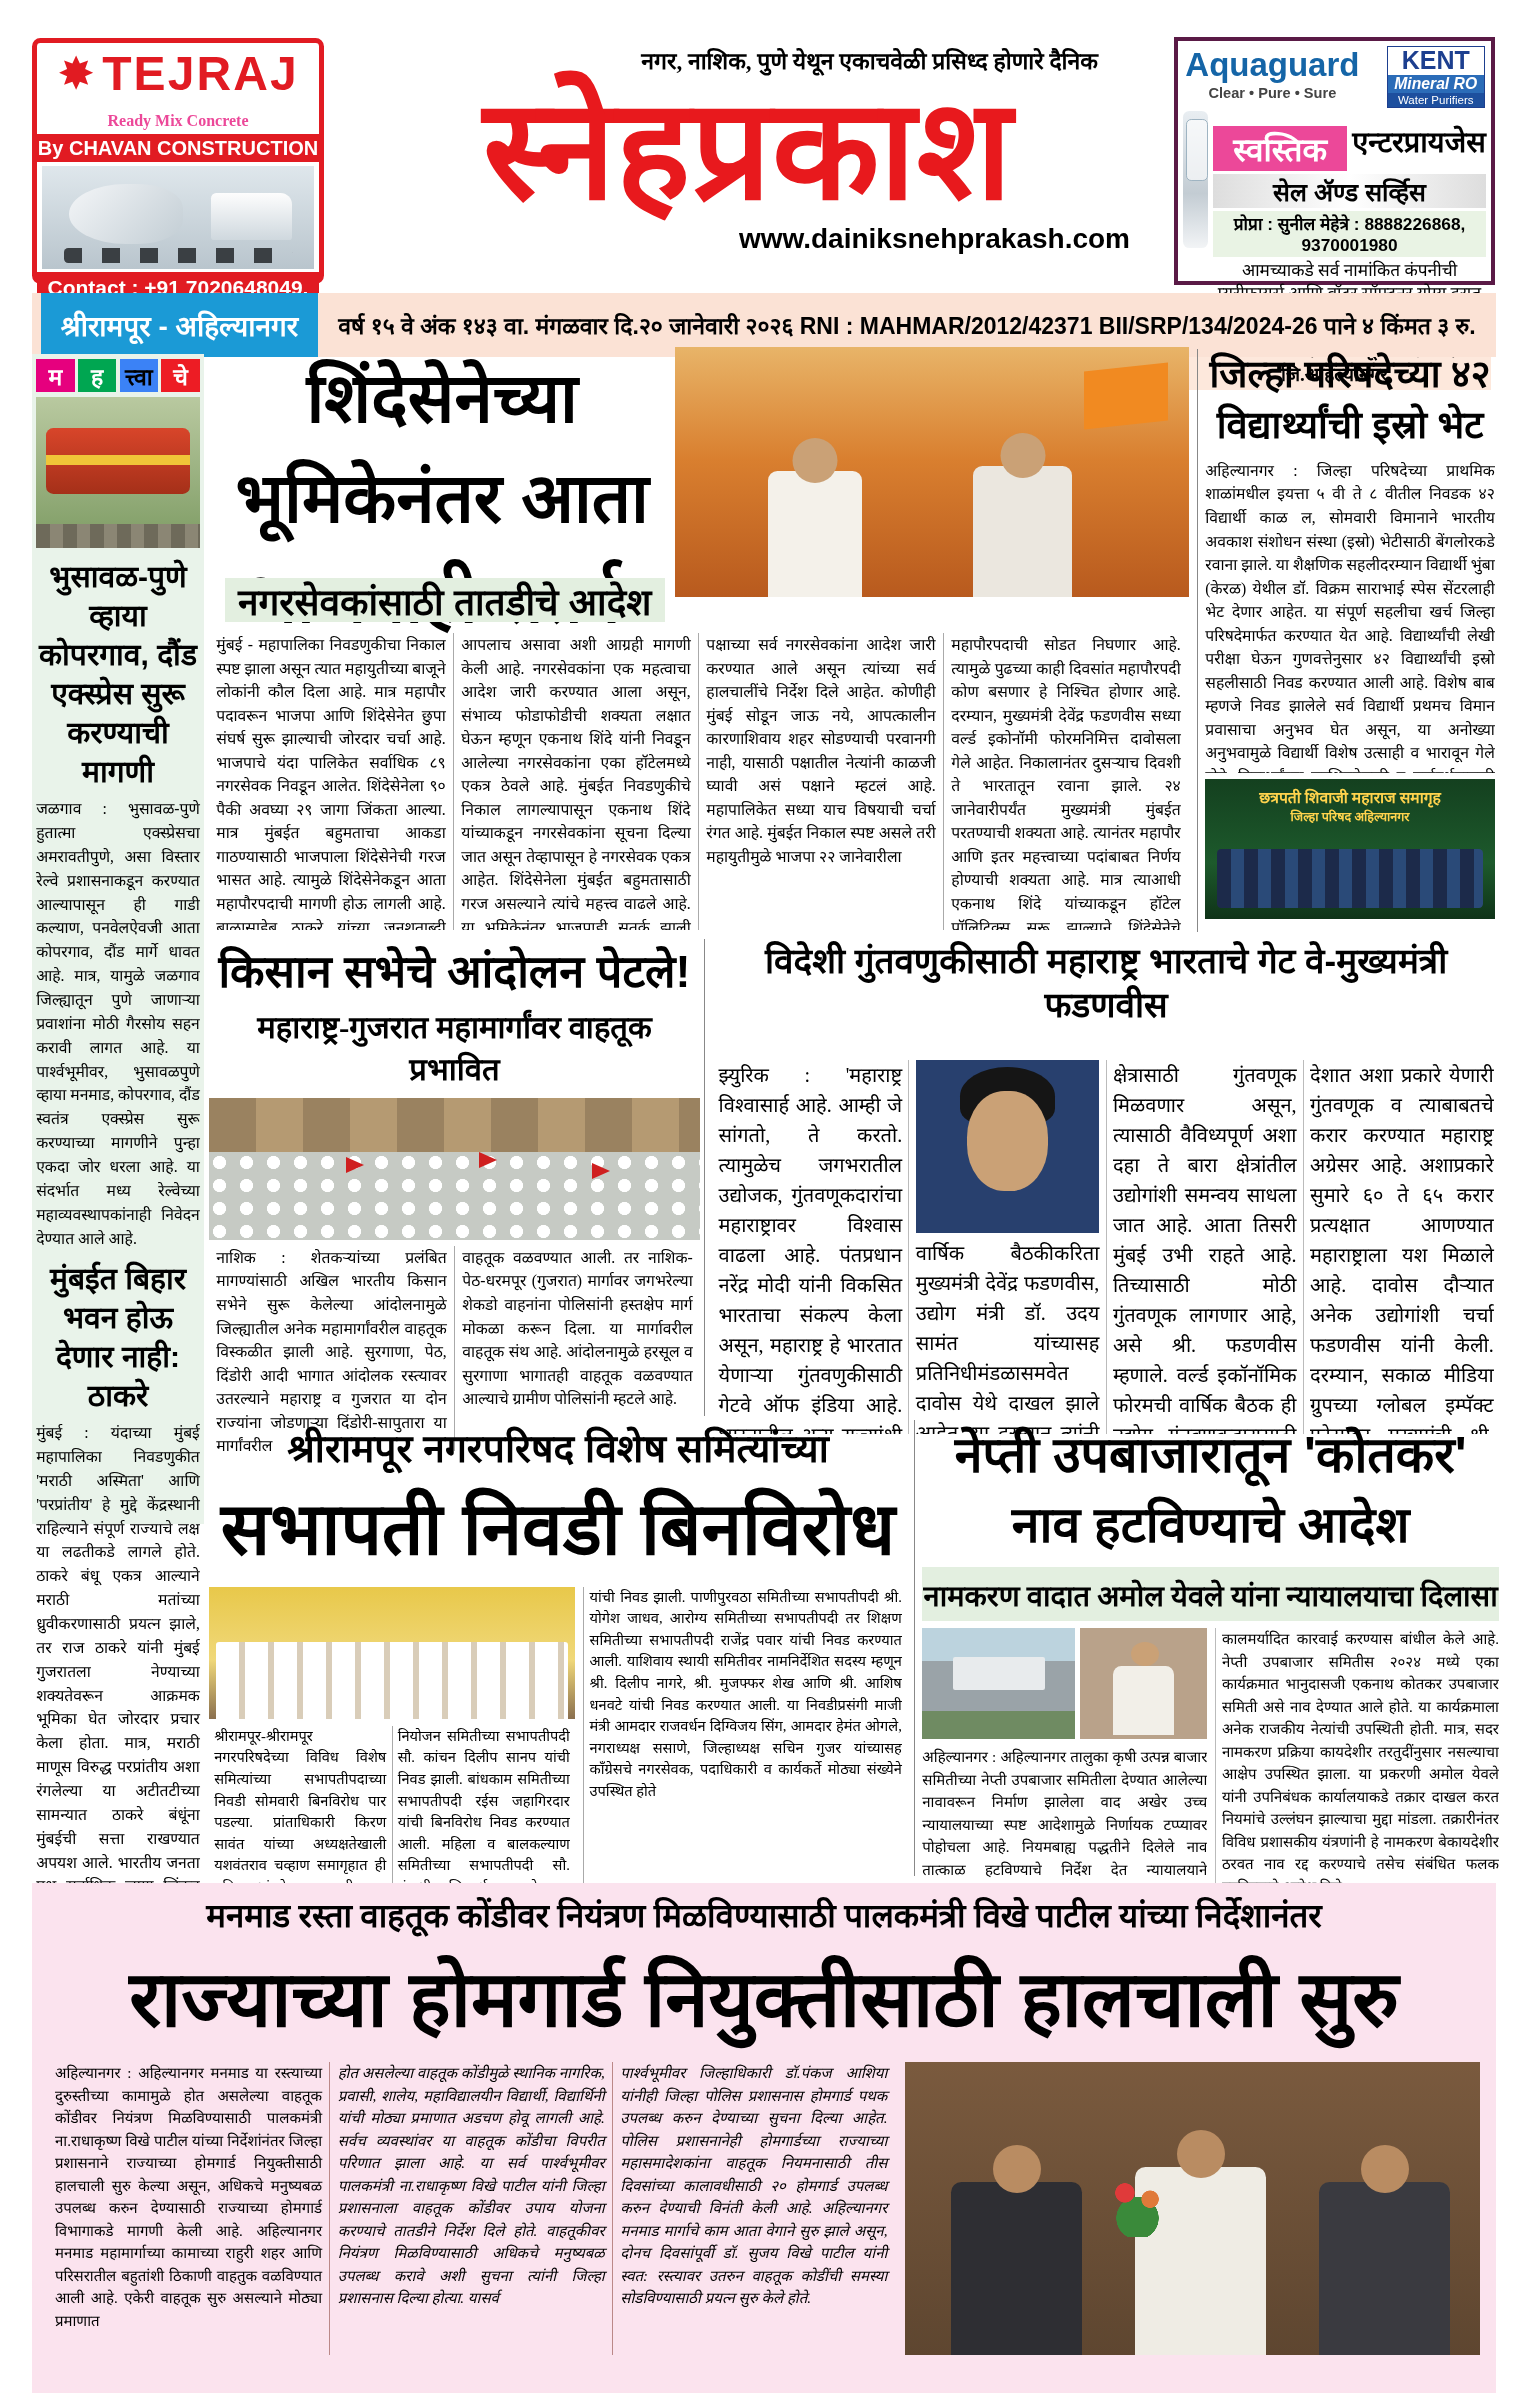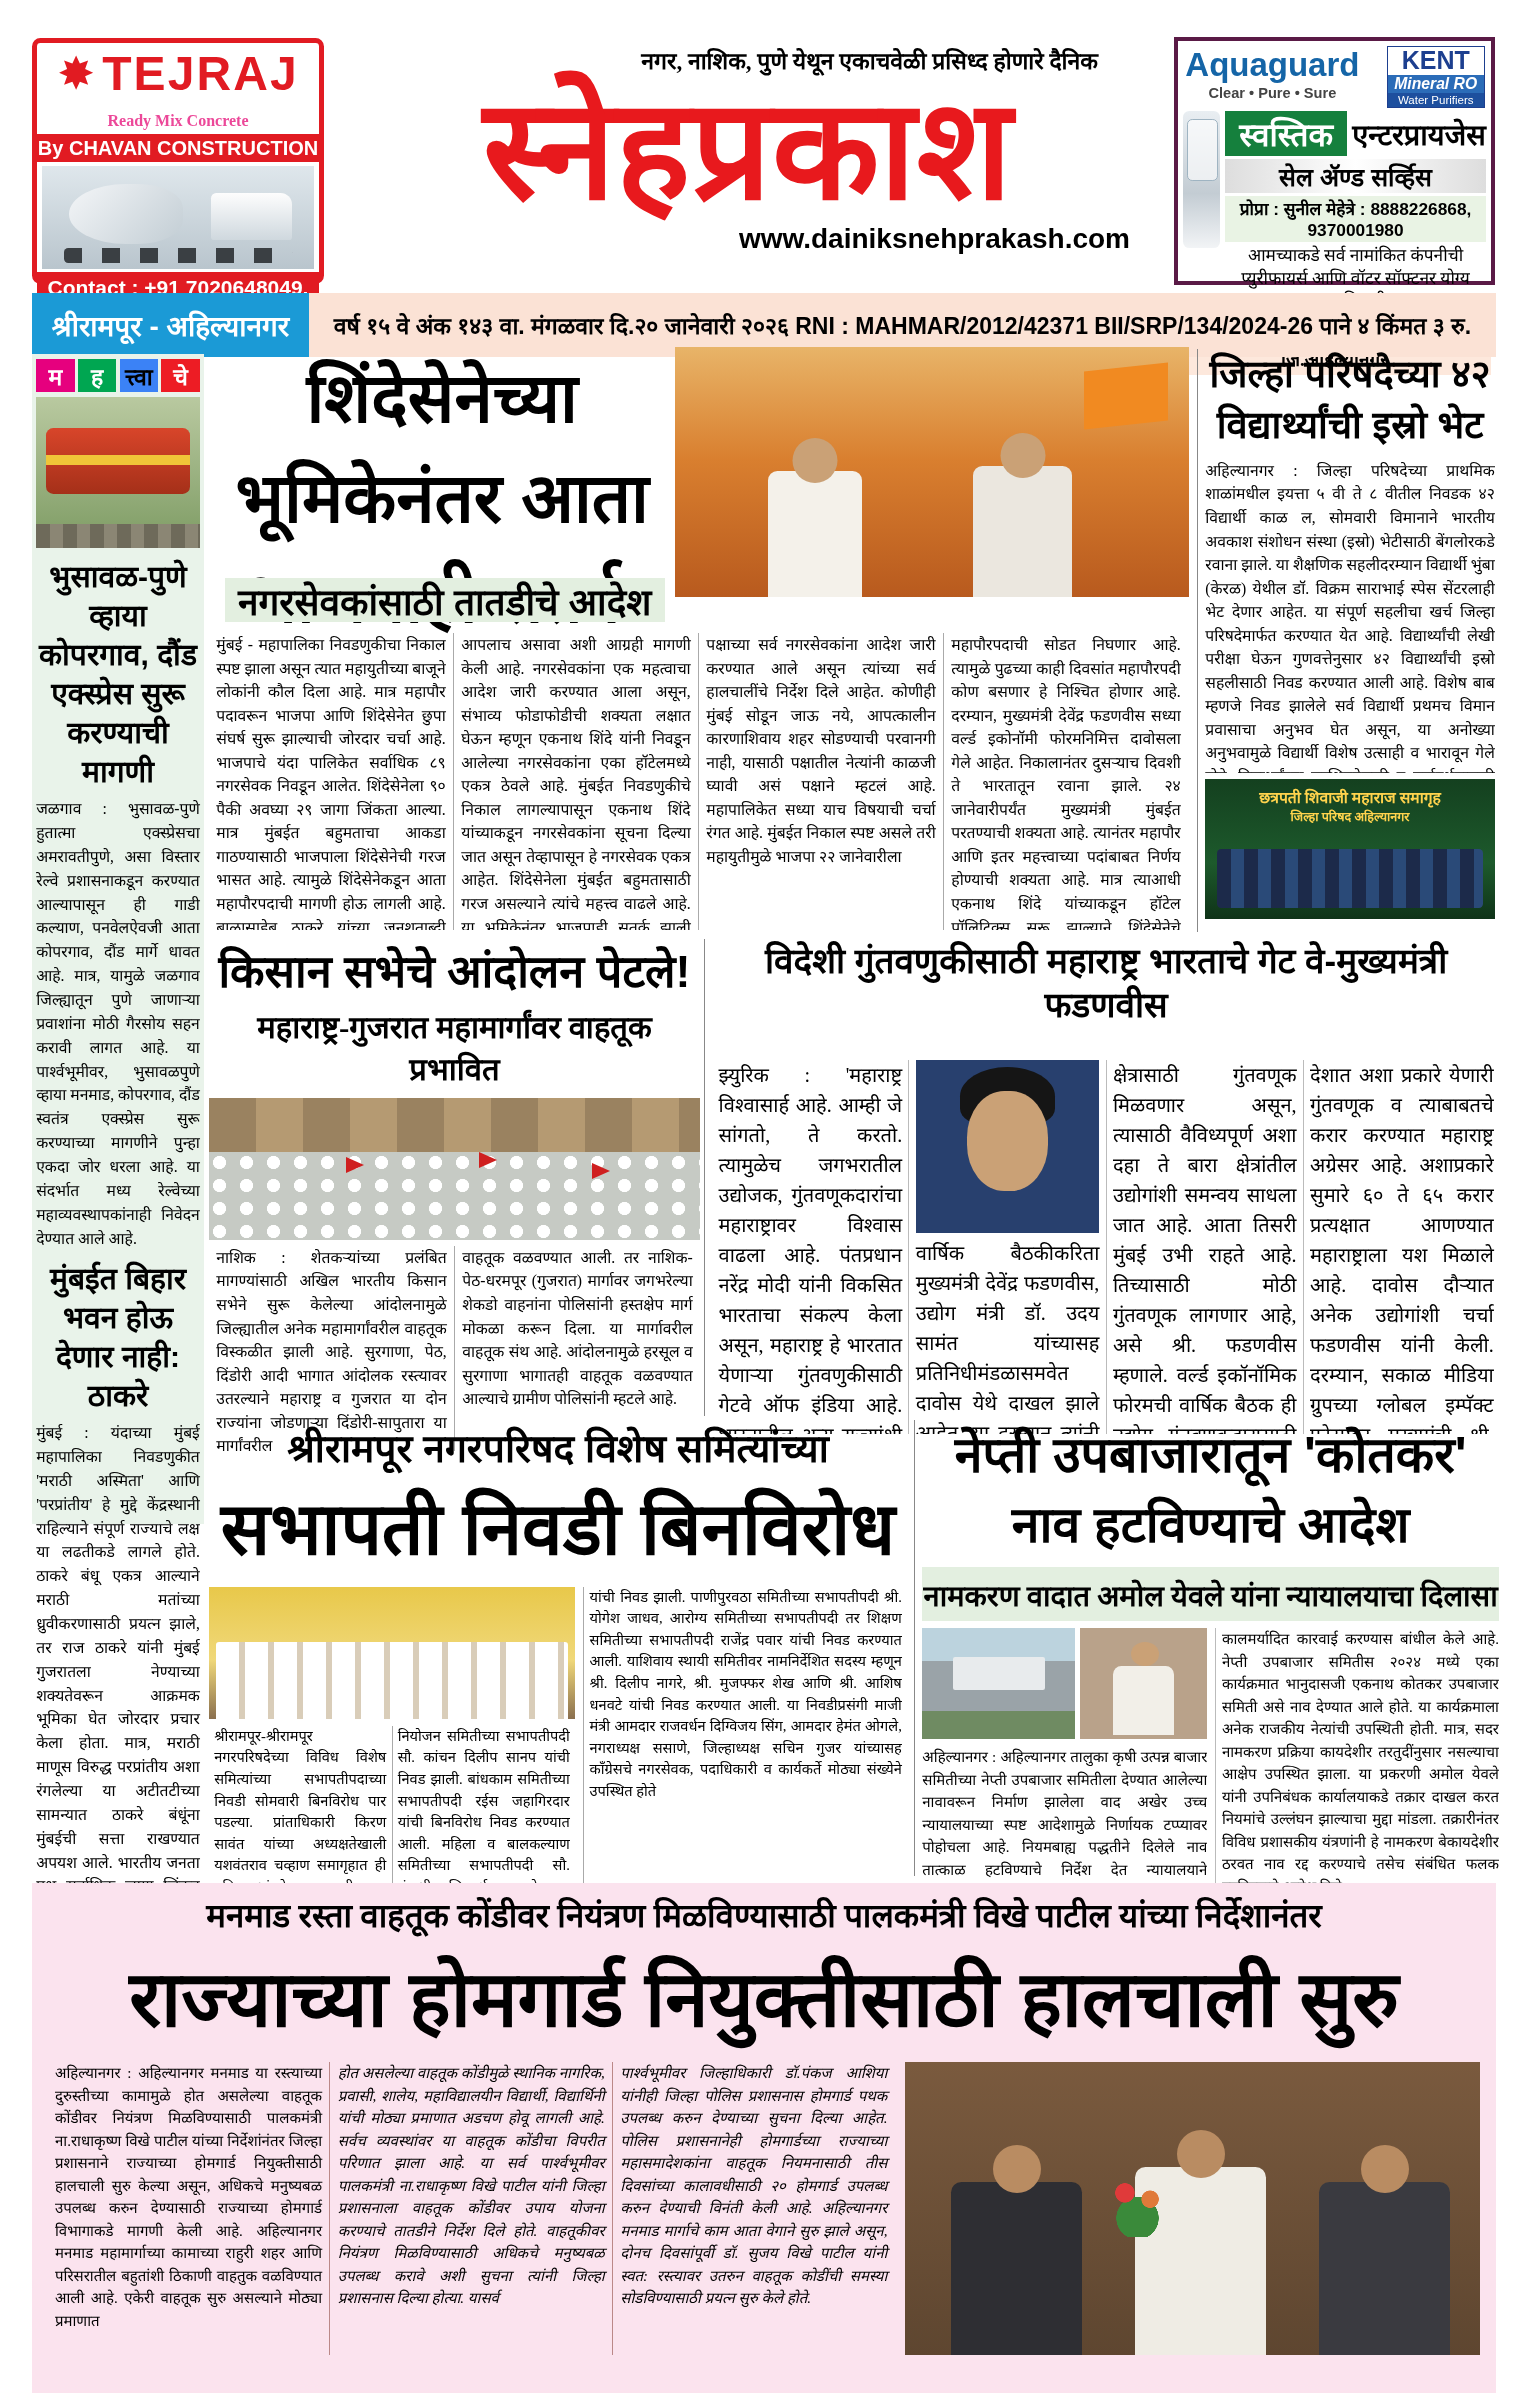--- a/index.html
+++ b/index.html
@@ -39,29 +39,29 @@
   .aqua-slogan { color:#444; font-size:14.6px; font-weight:bold; font-family:"Liberation Sans",sans-serif; margin-top:1px; text-align:center; }
   .kent-box { width:98px; border:1.6px solid #1d3f8f; text-align:center; font-family:"Liberation Sans",sans-serif; }
   .kent-name { color:#1d3f8f; font-size:25px; font-weight:bold; line-height:1.1; }
   .kent-mid { background:#2b6cb8; color:#fff; font-size:15.7px; font-style:italic; font-weight:bold; }
   .kent-bot { background:#1d4f9e; color:#fff; font-size:11.5px; padding:1px 0; }
   .aqua-mid { display:flex; padding:3.1px 5.2px 0 5.2px; gap:5.2px; }
   .purifier { width:78px; height:137px; background:linear-gradient(180deg,#e9eef2,#c3ccd3 60%,#f2f4f6); border-radius:6.3px; position:relative; }
   .purifier:before { content:""; position:absolute; left:10%; top:6%; width:80%; height:44%; background:rgba(255,255,255,.65); border:1px solid #9fb4c2; border-radius:5.2px; }
   .aqua-right { flex:1; text-align:center; }
   .swastik-line { display:flex; justify-content:center; gap:5.2px; align-items:center; }
-  .swastik { background:#15803d; color:#fff; font-size:32px; padding:1px 14px; }
+  .swastik { background:#ec4899; color:#fff; font-size:32px; padding:1px 20px;margin-top:15px; }
   .enterprises { font-size:29px; }
   .sale-service { font-size:25px; margin-top:3.1px; background:linear-gradient(90deg,#ddd,#fff,#ddd); }
   .prop-line { font-size:17.3px; margin-top:3.1px; background:#e9f3e4; padding:1px 0; }
   .aqua-desc { font-size:17.3px; margin-top:3.1px; line-height:1.3; }
   .aqua-addr { background:#fde8dc; font-size:19px; font-weight:bold; text-align:center; padding:3.1px 0; margin-top:4.2px; }
 
   
-  .dateline { left:32px; top:293px; width:1464px; height:64px; background:#fbe2d5; display:flex; align-items:stretch; }
+  .dateline { left:32px; top:293px; width:1464px; height:64px; background:#fbe2d5; display:flex; align-items:stretch;padding-left:9px; }
   .edition-box { width:277px; background:#1b9ad6; color:#fff; font-size:28px; display:flex; align-items:center; justify-content:center; }
   .issue-info { flex:1; display:flex; align-items:center; justify-content:center; font-size:23px; font-weight:bold; font-family:"Liberation Sans",sans-serif; }
 
   
   .left-col { left:32px; top:354px; width:172px; height:1170px; background:#e9f3ea; padding:5.2px 4.2px; }
   .letters { display:flex; gap:3.1px; }
   .letterbox { flex:1; height:33px; display:flex; align-items:center; justify-content:center; color:#fff; font-size:23px; }
   .lb0 { background:#e6007e; } .lb1 { background:#00a651; }
   .lb2 { background:#3b82f6; color:#000; } .lb3 { background:#ed1c24; }
   .train-photo { height:151px; margin-top:5.2px; background:linear-gradient(180deg,#b9c9a0,#7d9b63); }

